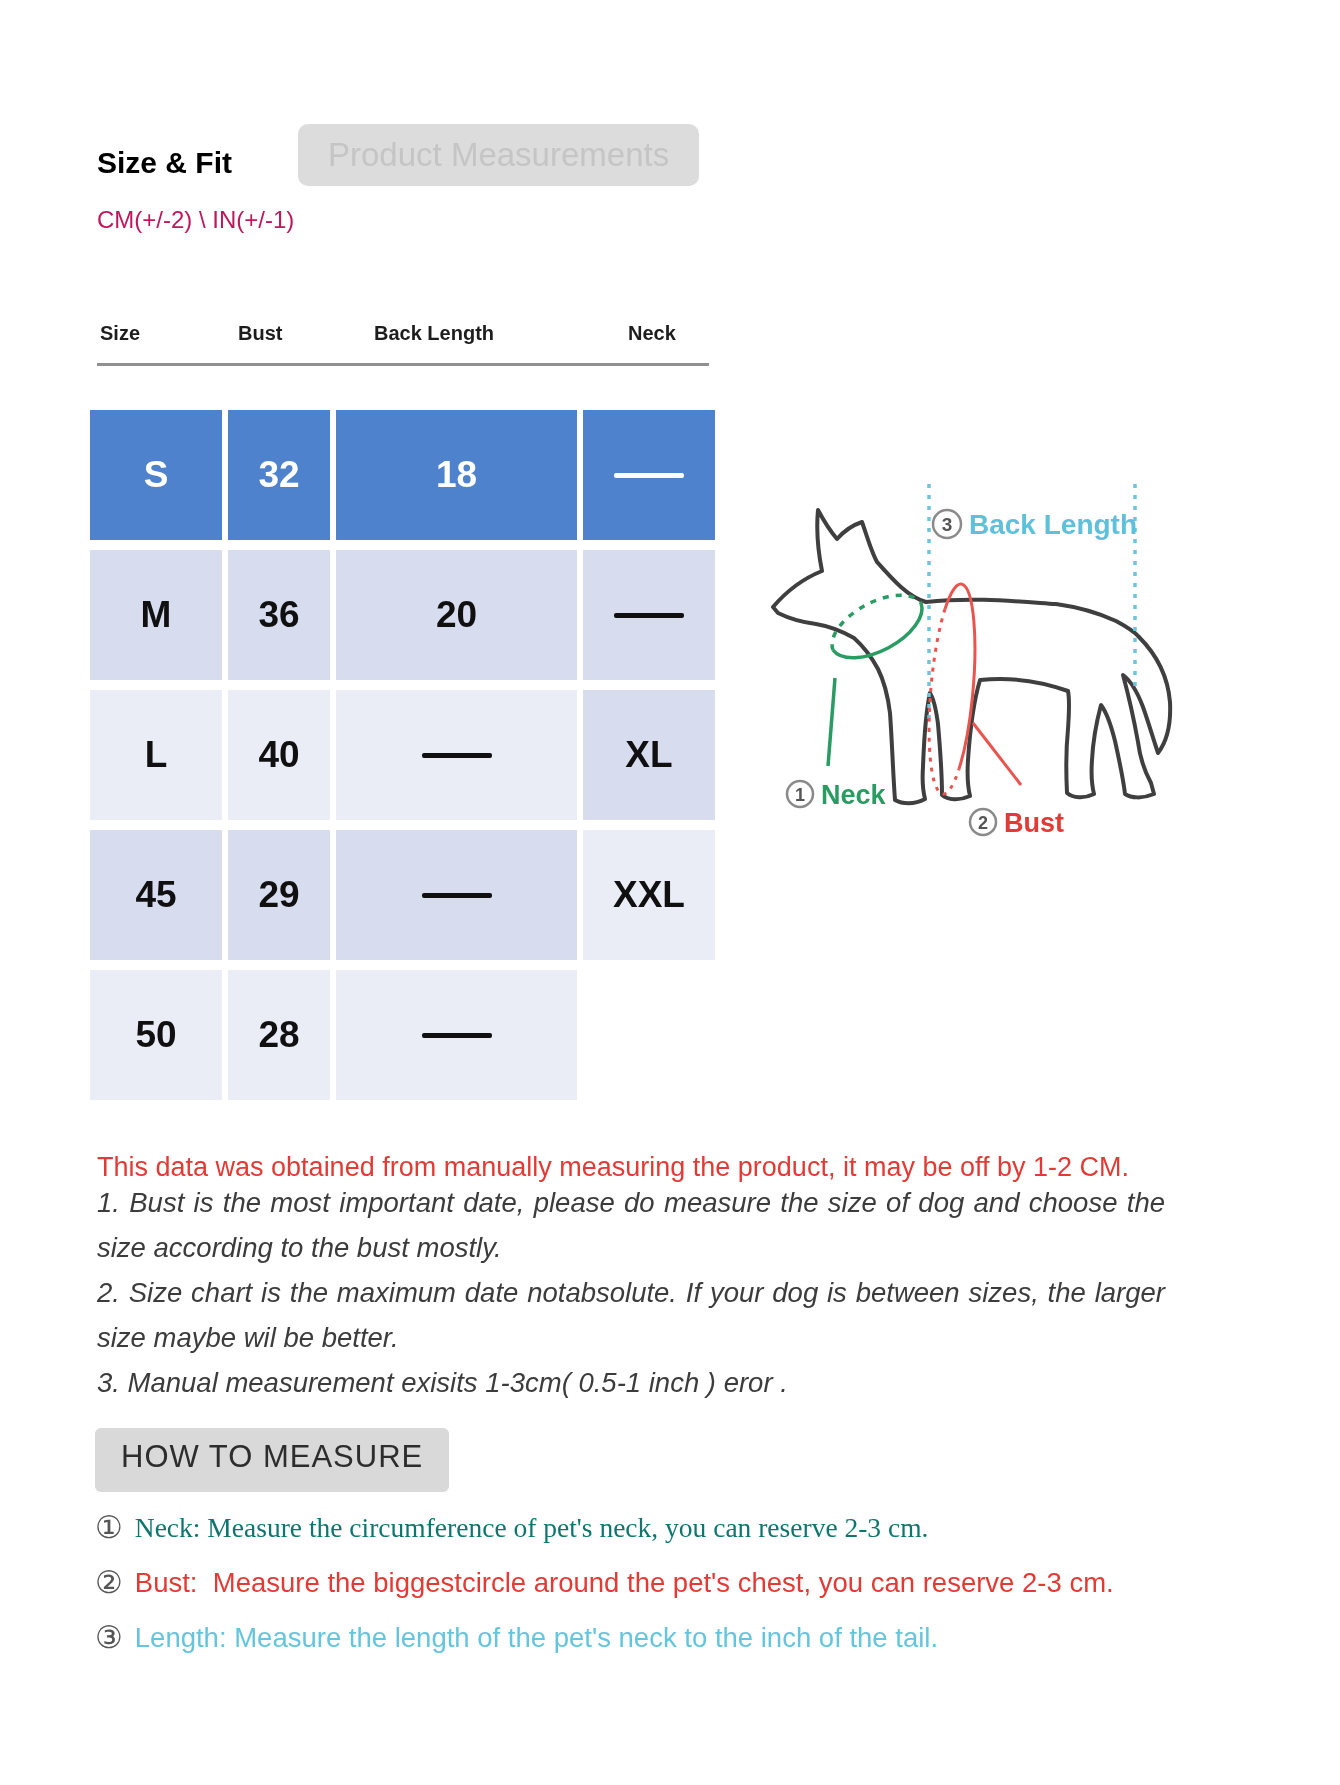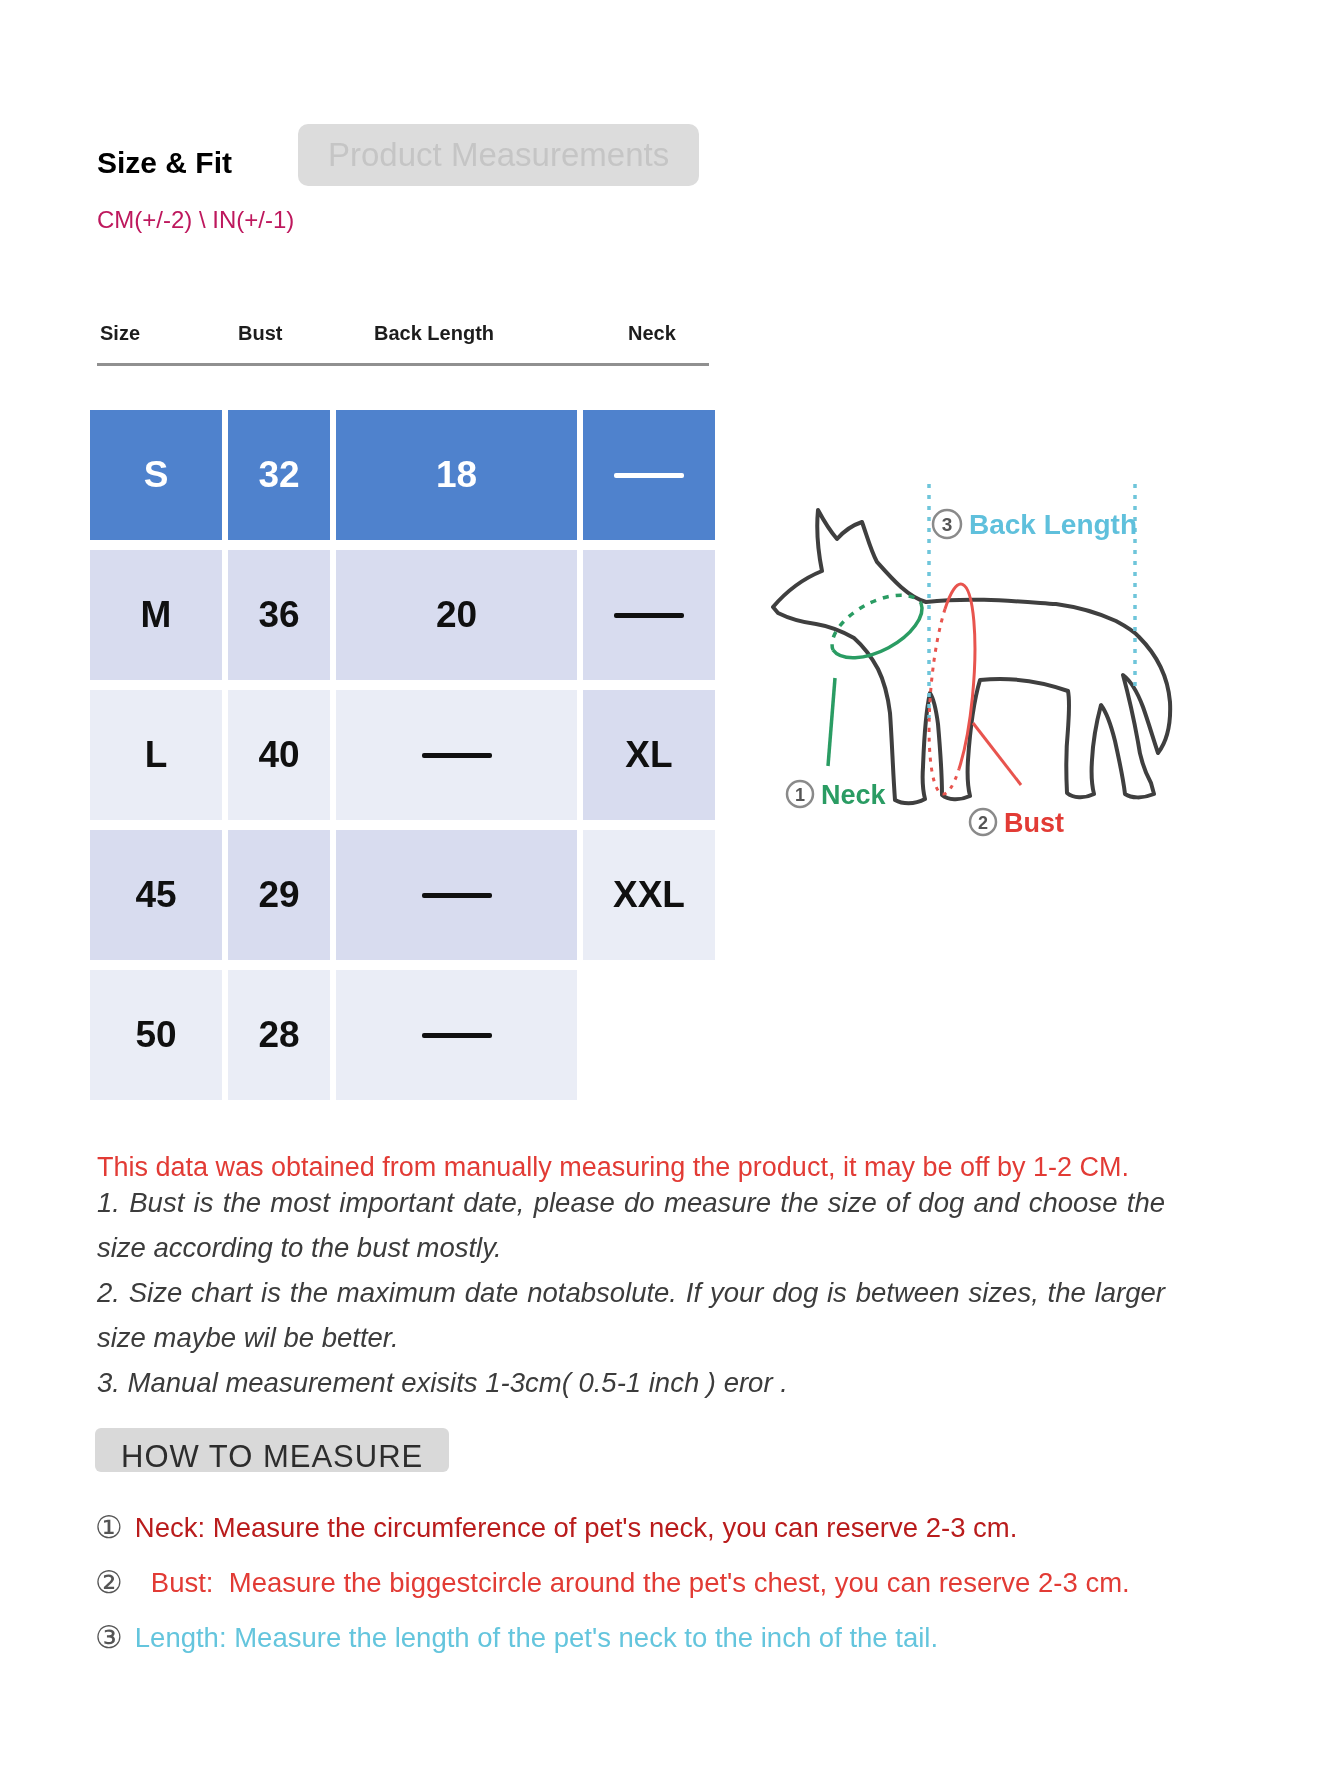--- a/index.html
+++ b/index.html
@@ -30,21 +30,21 @@
   .dash{width:70px;height:5px;background:#101010;border-radius:2px;}
   .r0 .dash{background:#ffffff;}
 
   .dog-svg{position:absolute;left:740px;top:430px;}
 
   .disclaimer{position:absolute;left:97px;top:1152px;width:1100px;margin:0;
               font-size:27px;color:#e23b35;}
   .notes{position:absolute;left:97px;top:1180px;width:1068px;}
   .notes p{margin:0;font-size:27.5px;line-height:45px;color:#3c3c3c;text-align:justify;font-style:italic;}
 
-  .htm-badge{position:absolute;left:95px;top:1428px;height:44px;line-height:58px;
+  .htm-badge{position:absolute;left:95px;top:1428px;height:64px;line-height:58px;
              padding:0 26px;background:#d9d9d9;border-radius:6px;
              font-size:31px;color:#2d2d2d;letter-spacing:1px;}
   .steps{position:absolute;left:95px;top:1500px;}
   .step{height:55px;display:flex;align-items:center;font-size:27.5px;font-weight:500;}
   .step .circ-num{color:#555;font-size:31px;margin-right:12px;font-weight:normal;}
   .step .step-text{white-space:pre-wrap;}
 </style>
 </head>
 <body>
 
@@ -140,25 +140,25 @@
       <p>1. Bust is the most important date, please do measure the size of dog and choose the size according to the bust mostly.</p>
       <p>2. Size chart is the maximum date notabsolute. If your dog is between sizes, the larger size maybe wil be better.</p>
       <p>3. Manual measurement exisits 1-3cm( 0.5-1 inch ) eror .</p>
     </div>
 
   <div class="htm-badge">HOW TO MEASURE</div>
 
   <div class="steps" id="steps">
       <div class="step">
         <span class="circ-num">①</span>
-        <span class="step-text" style="color: #b91c1c;">Neck: Measure the circumference of pet's neck, you can reserve 2-3 cm.</span>
+        <span class="step-text" style="color: #0f766e; font-family: Liberation Serif, serif;">Neck: Measure the circumference of pet's neck, you can reserve 2-3 cm.</span>
       </div>
       <div class="step">
         <span class="circ-num">②</span>
-        <span class="step-text" style="color: rgb(226, 59, 53); margin-left: 16px;">Bust:  Measure the biggestcircle around the pet's chest, you can reserve 2-3 cm.</span>
+        <span class="step-text" style="color: rgb(226, 59, 53);">Bust:  Measure the biggestcircle around the pet's chest, you can reserve 2-3 cm.</span>
       </div>
       <div class="step">
         <span class="circ-num">③</span>
         <span class="step-text" style="color: rgb(100, 197, 221);">Length: Measure the length of the pet's neck to the inch of the tail.</span>
       </div>
     </div>
 
 </div>
 
 </body></html>

